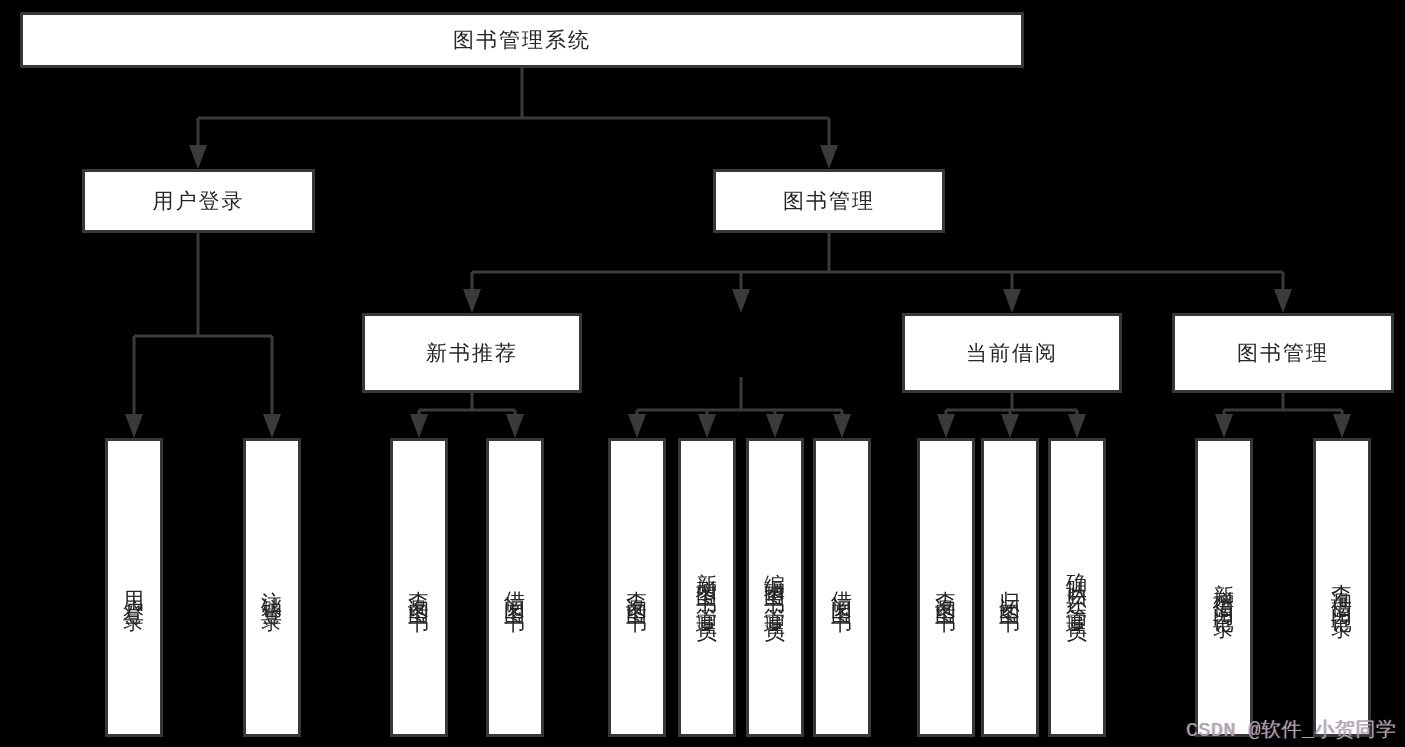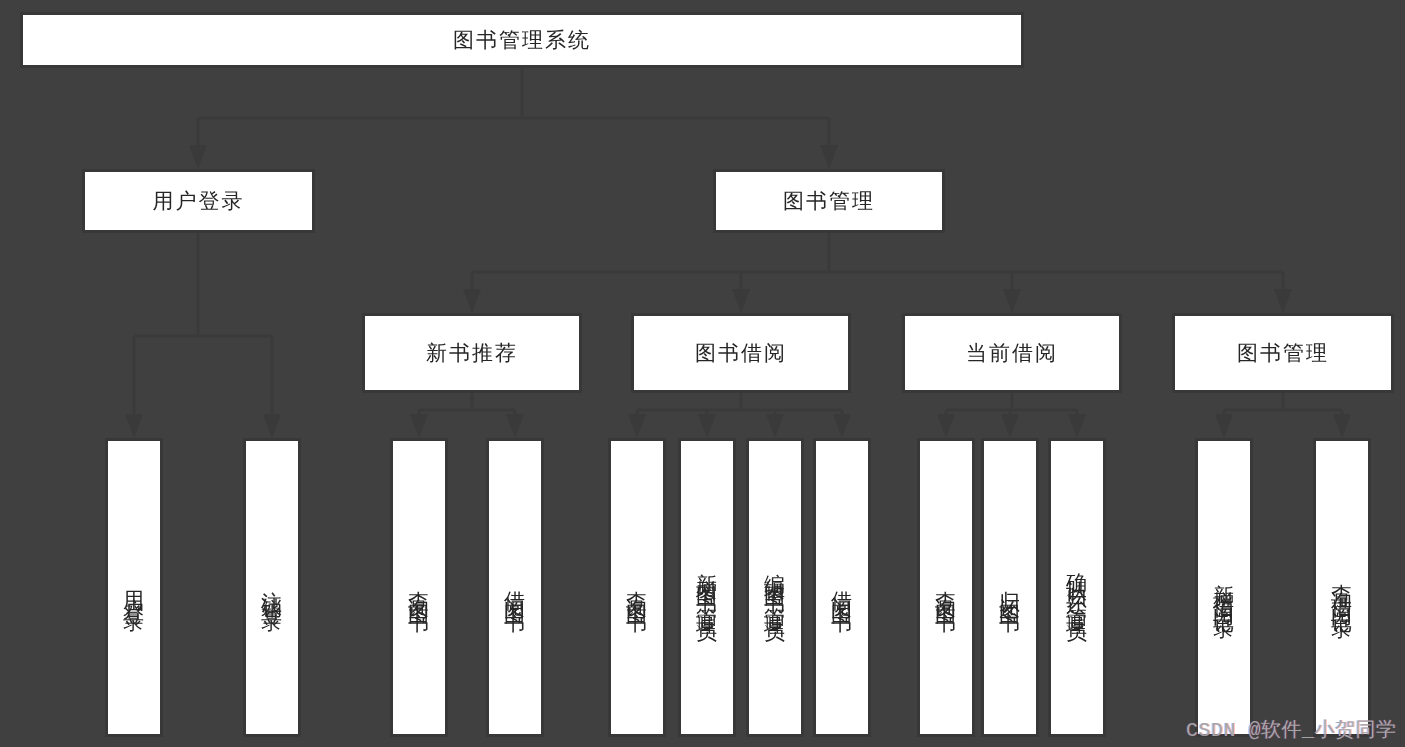--- a/index.html
+++ b/index.html
@@ -1,17 +1,17 @@
 <!DOCTYPE html>
 <html><head>
 <meta charset="utf-8">
 <style>
   html,body{margin:0;padding:0;background:#ffffff;}
   body{font-family:"Liberation Sans","DejaVu Sans",sans-serif;}
-  .stage{position:relative;width:1405px;height:747px;background:#404040;overflow:hidden;}
+  .stage{position:relative;width:1405px;height:747px;background:#000000;overflow:hidden;}
   .lines{position:absolute;left:0;top:0;width:1405px;height:747px;}
   .node{position:absolute;box-sizing:border-box;border:3px solid #383838;background:#ffffff;
         display:flex;align-items:center;justify-content:center;color:#262626;}
   .hlabel{font-size:21px;letter-spacing:2px;white-space:nowrap;}
   .root{left:20px;top:12px;width:1004px;height:56px;}
   .lvl2a{left:82px;top:169px;width:233px;height:64px;}
   .lvl2b{left:713px;top:169px;width:232px;height:64px;}
   .lvl3{top:313px;width:220px;height:80px;}
   .l3a{left:362px;} .l3b{left:631px;} .l3c{left:902px;font-family:Liberation Serif, serif;} .l3d{left:1172px;width:222px;}
   .leaf{top:438px;width:58px;height:299px;}
@@ -81,23 +81,20 @@
   <div class="node lvl2a">
     <span class="hlabel">用户登录</span>
   </div>
   <div class="node lvl2b">
     <span class="hlabel">图书管理</span>
   </div>
 
   <div class="node lvl3 l3a">
     <span class="hlabel">新书推荐</span>
   </div>
-  <div class="node lvl3 l3b">
-    <span class="hlabel">图书借阅</span>
-  </div>
   <div class="node lvl3 l3c">
     <span class="hlabel">当前借阅</span>
   </div>
   <div class="node lvl3 l3d">
     <span class="hlabel">图书管理</span>
   </div>
 
   <div class="node leaf f1">
     <span class="vlabel">用户登录</span>
   </div>

